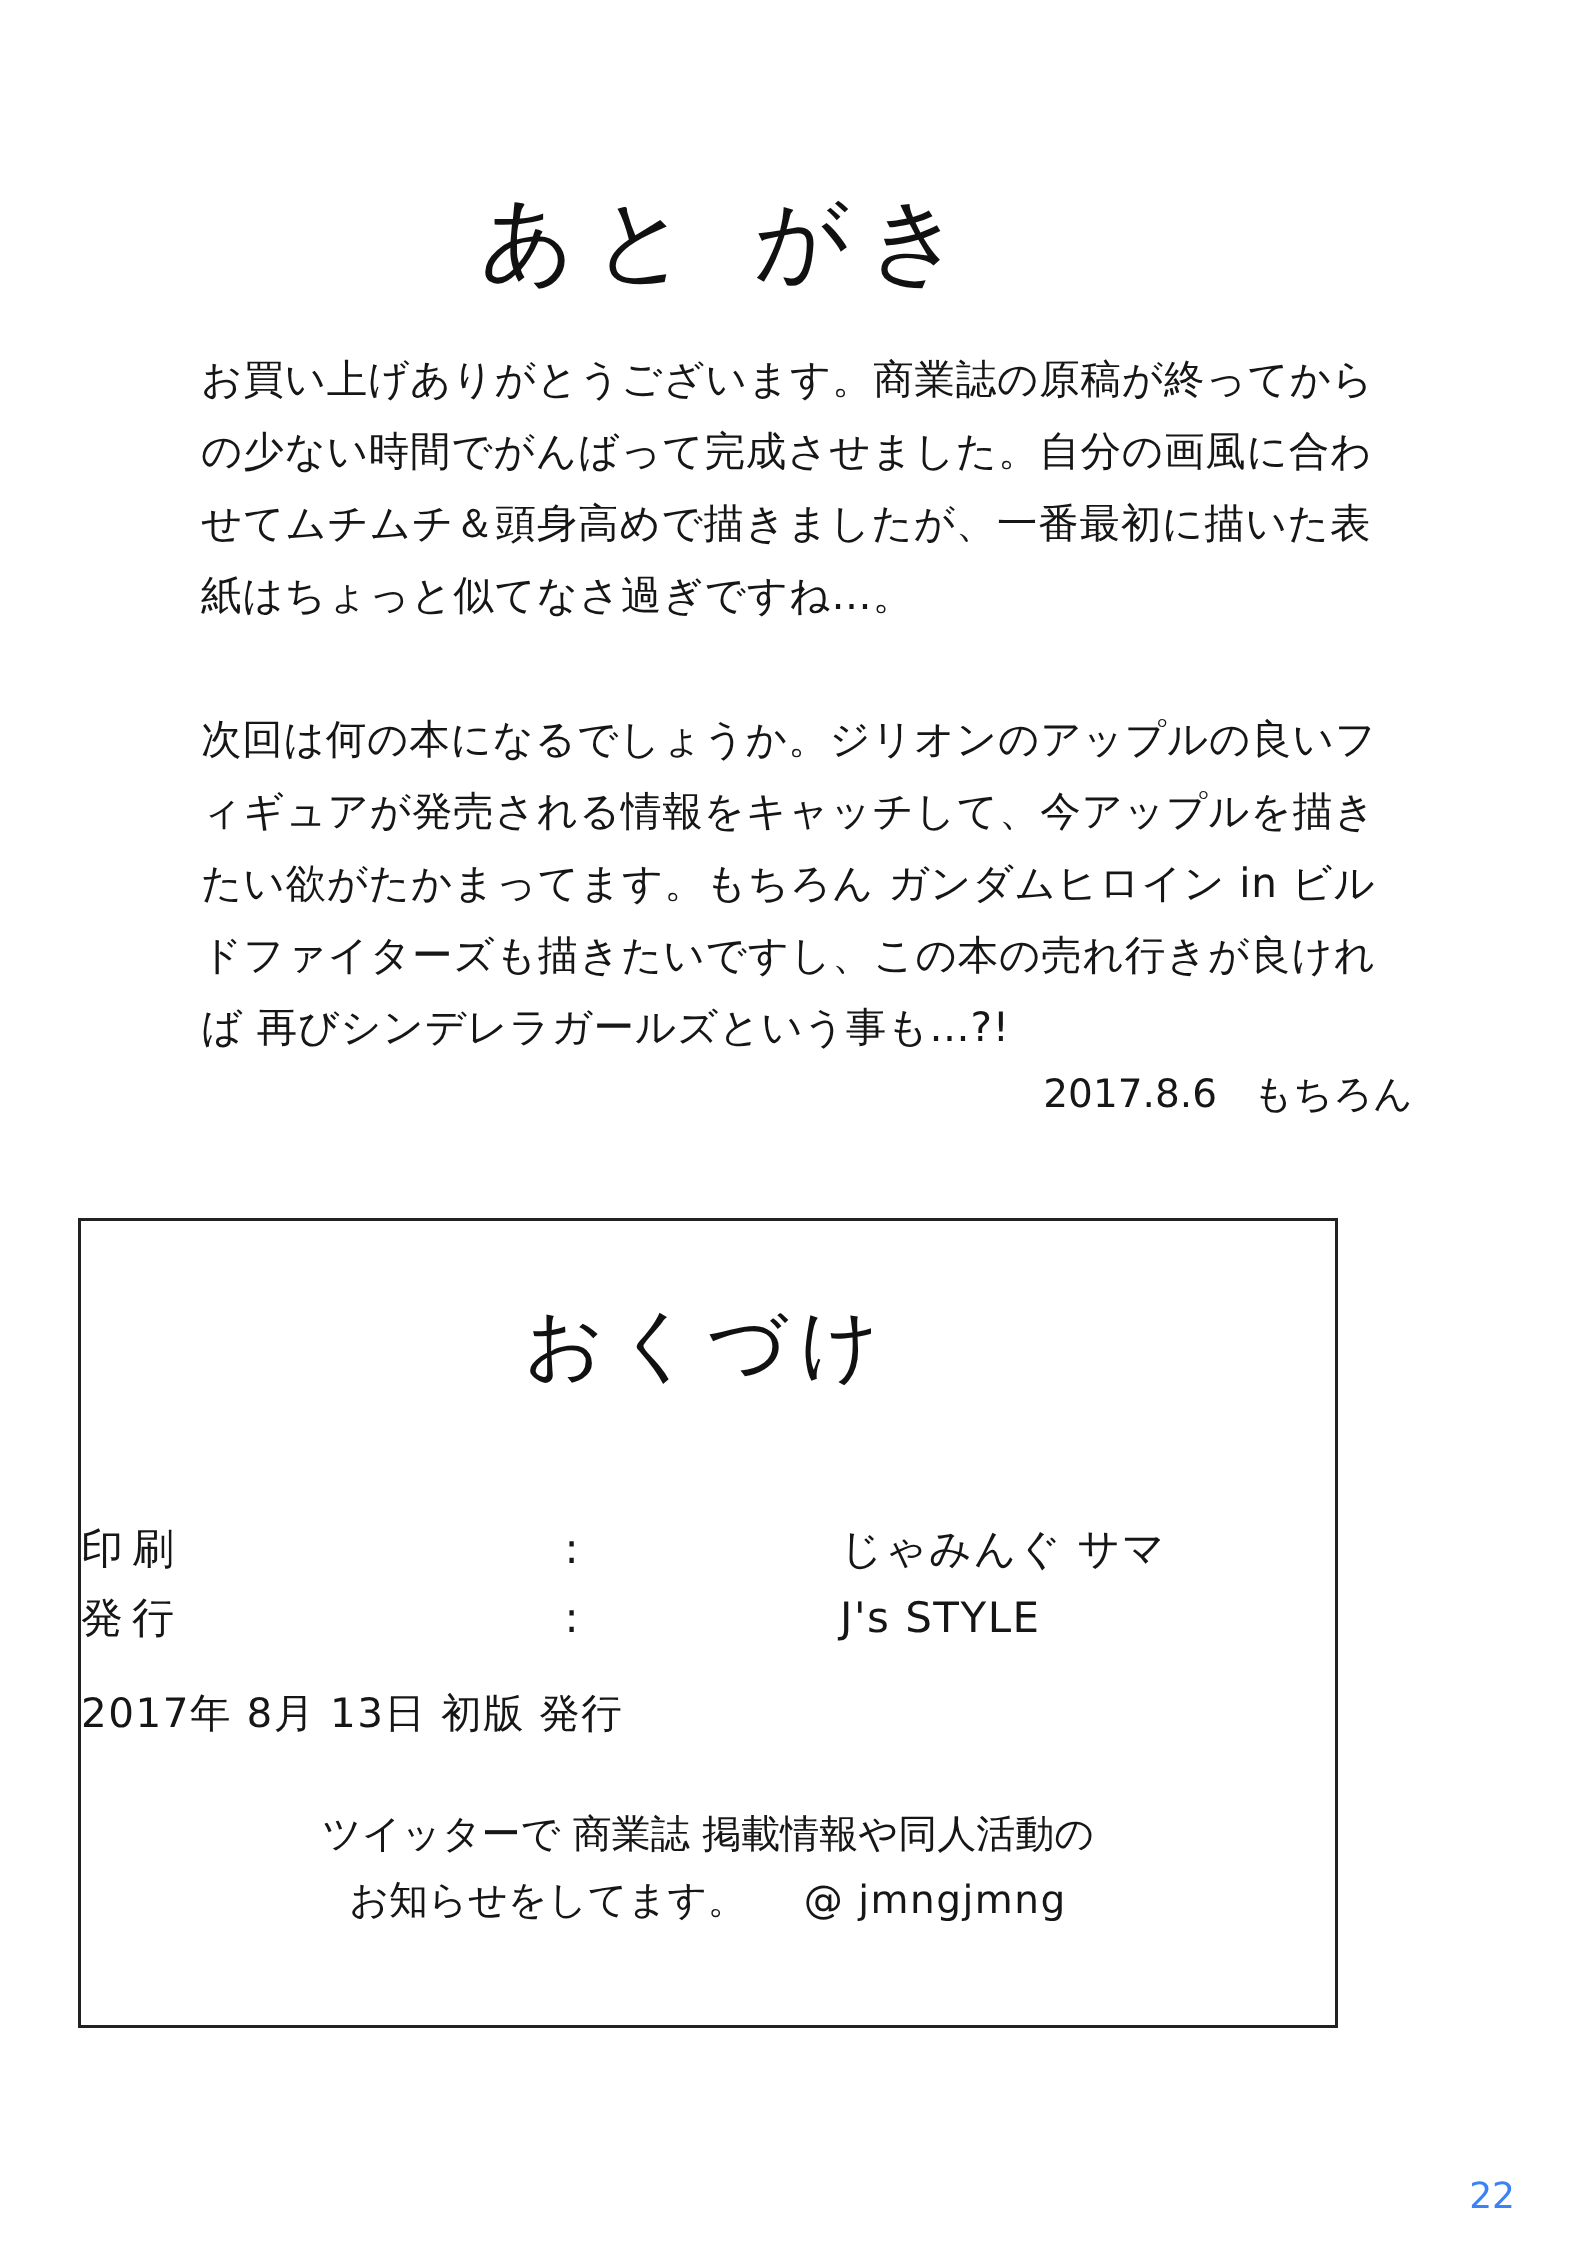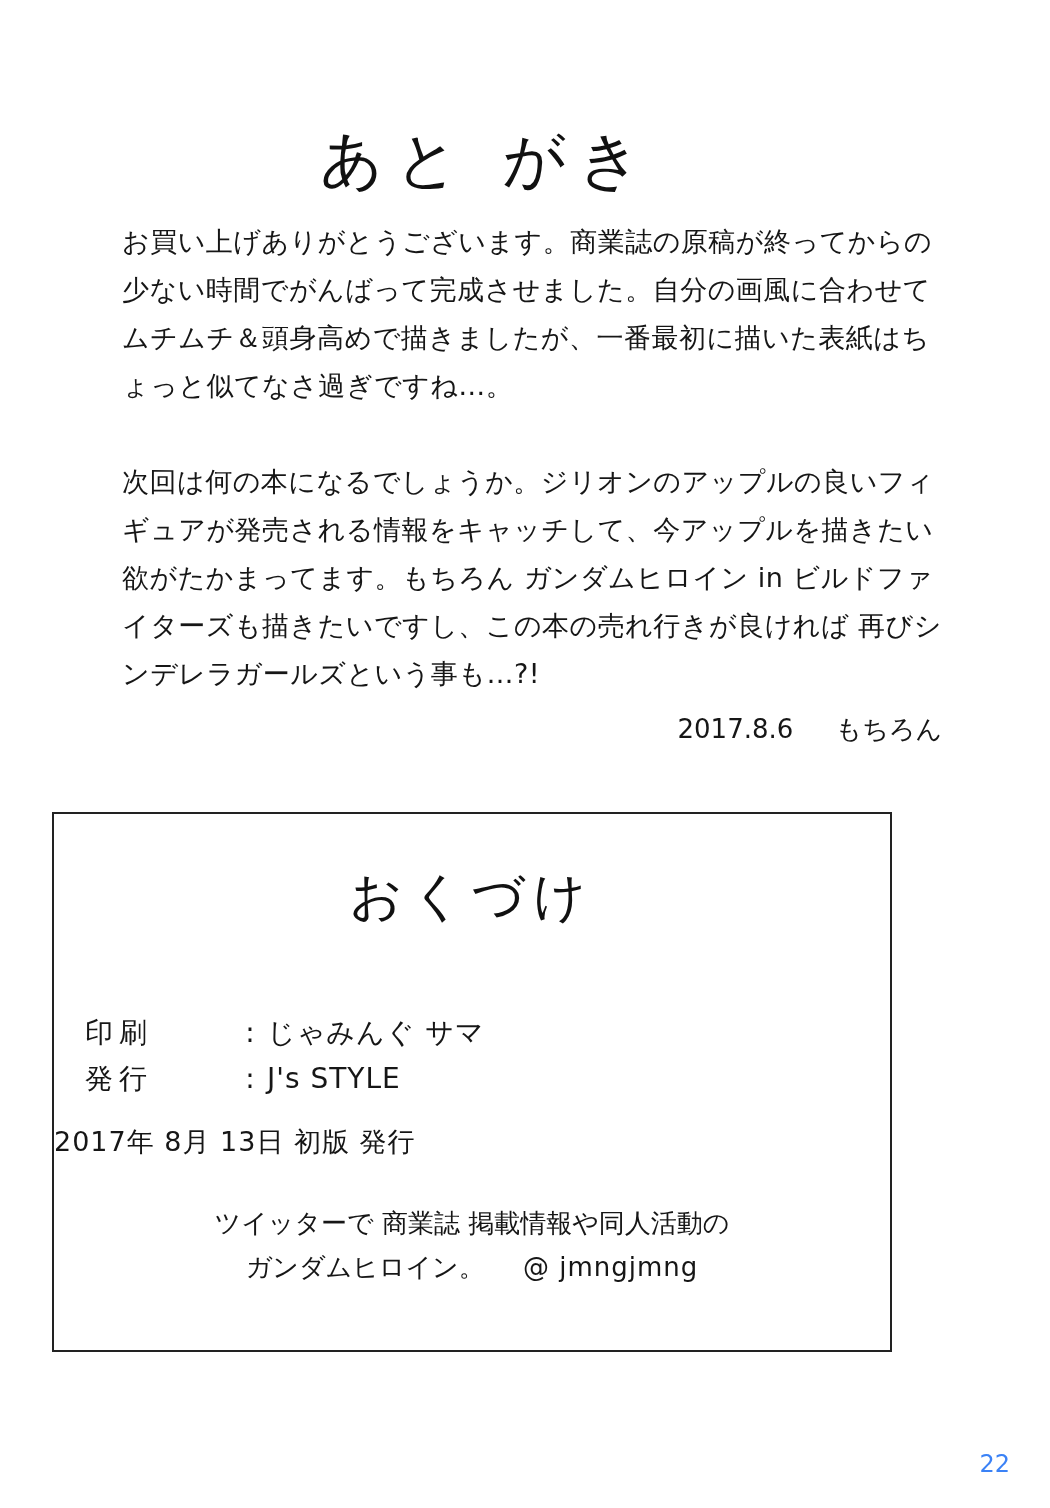--- a/index.html
+++ b/index.html
@@ -36,36 +36,36 @@
     position: absolute;
     left: 122px;
     top: 218px;
     width: 820px;
     font-size: 27px;
     line-height: 48px;
     color: #161616;
     letter-spacing: 0.5px;
   }
   .afterword-body p {
-    margin: 0;
+    margin: 12px;
   }
   .afterword-body p.para2 {
     margin-top: 48px;
   }
 
   .signature {
     position: absolute;
     right: 108px;
     top: 712px;
     font-size: 26px;
     color: #161616;
     white-space: nowrap;
   }
   .signature .sig-date {
-    margin-right: 34px;
+    margin-right: 16px;
   }
 
   
   .colophon-box {
     position: absolute;
     left: 52px;
     top: 812px;
     width: 840px;
     height: 540px;
     border: 2px solid #222;
@@ -83,26 +83,25 @@
     color: #111;
   }
   .colophon-rows {
     position: absolute;
     left: 0;
     right: 0;
     top: 196px;
   }
   .colophon-row {
     display: flex;
-    justify-content: flex-start;
+    justify-content: space-between;
     align-items: baseline;
     font-size: 28px;
     line-height: 46px;
     color: #161616;
-    margin-left: 31px;
   }
   .colophon-row .label {
     width: 148px;
     text-align: left;
     letter-spacing: 6px;
   }
   .colophon-row .sep {
     width: 34px;
     text-align: center;
   }
@@ -174,21 +173,21 @@
         <span class="label">発行</span>
         <span class="sep">:</span>
         <span class="value">J's STYLE</span>
       </div>
 
       <div class="colophon-date">2017年 8月 13日  初版 発行</div>
 
       <div class="colophon-note">
         <div>ツイッターで 商業誌 掲載情報や同人活動の</div>
         <div>
-          <span class="note-line-2">ガンダムヒロイン。</span>
+          <span class="note-line-2">お知らせをしてます。</span>
           <span class="handle">@ jmngjmng</span>
         </div>
       </div>
 
     </div>
   </div>
 
   <div class="page-number">22</div>
 
 </div>

